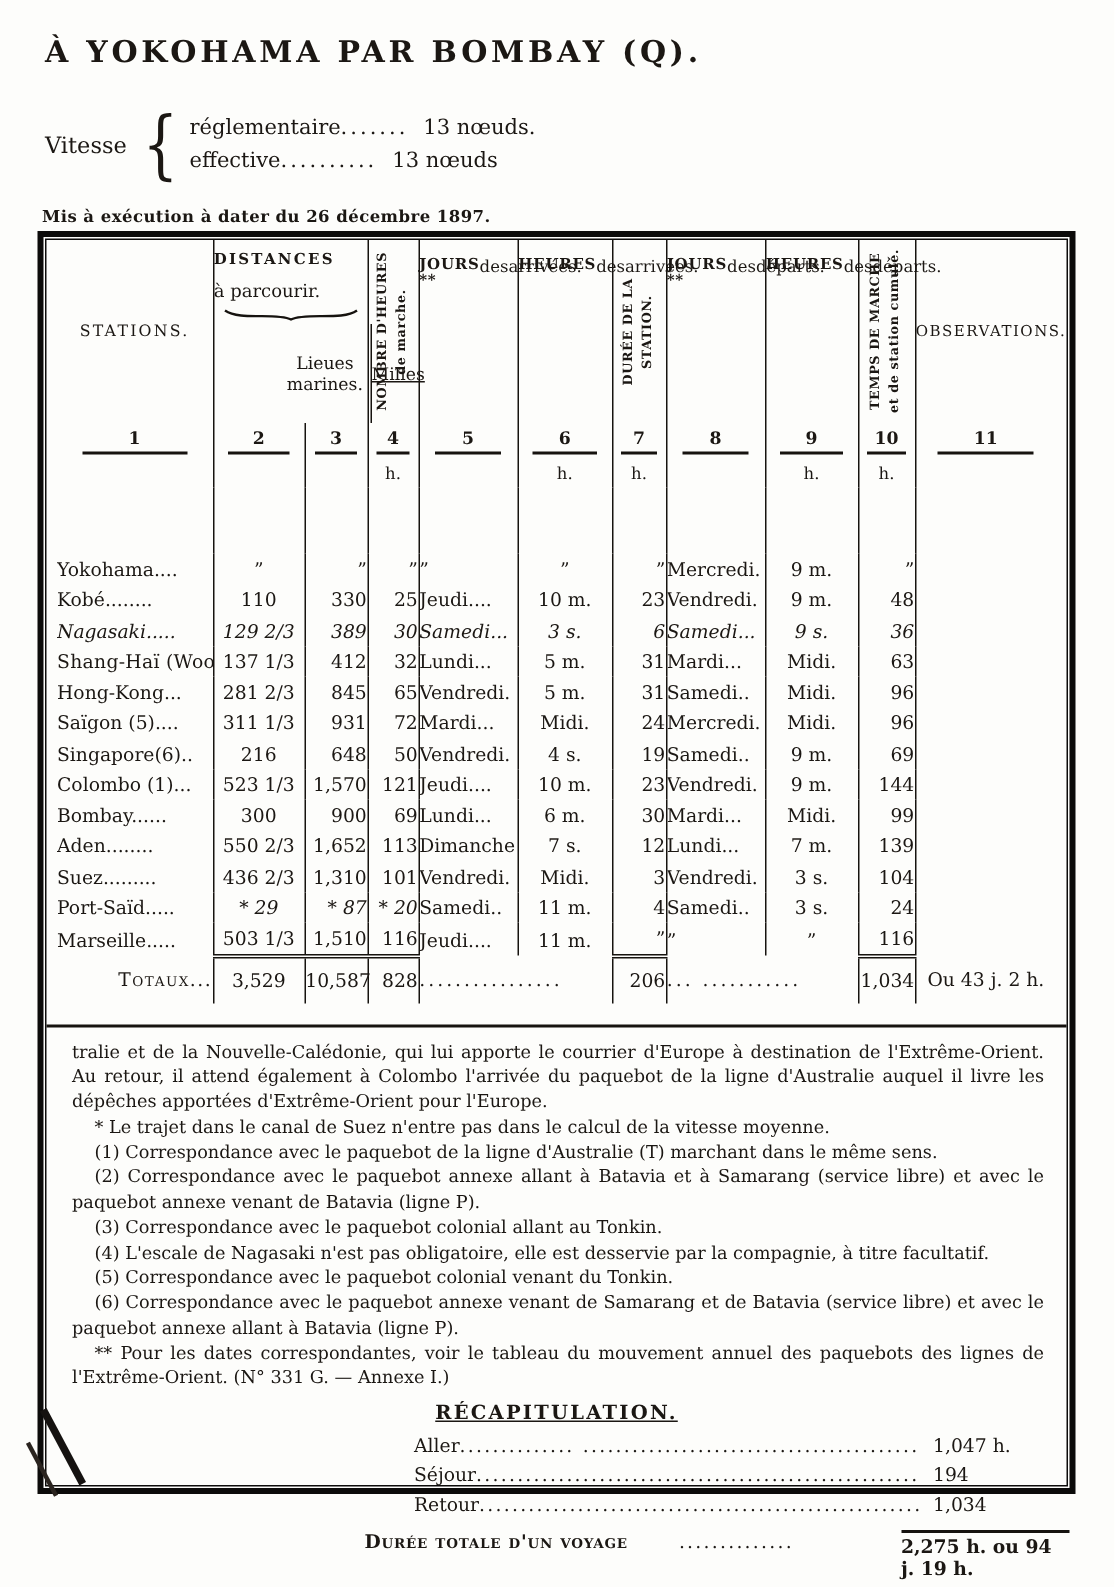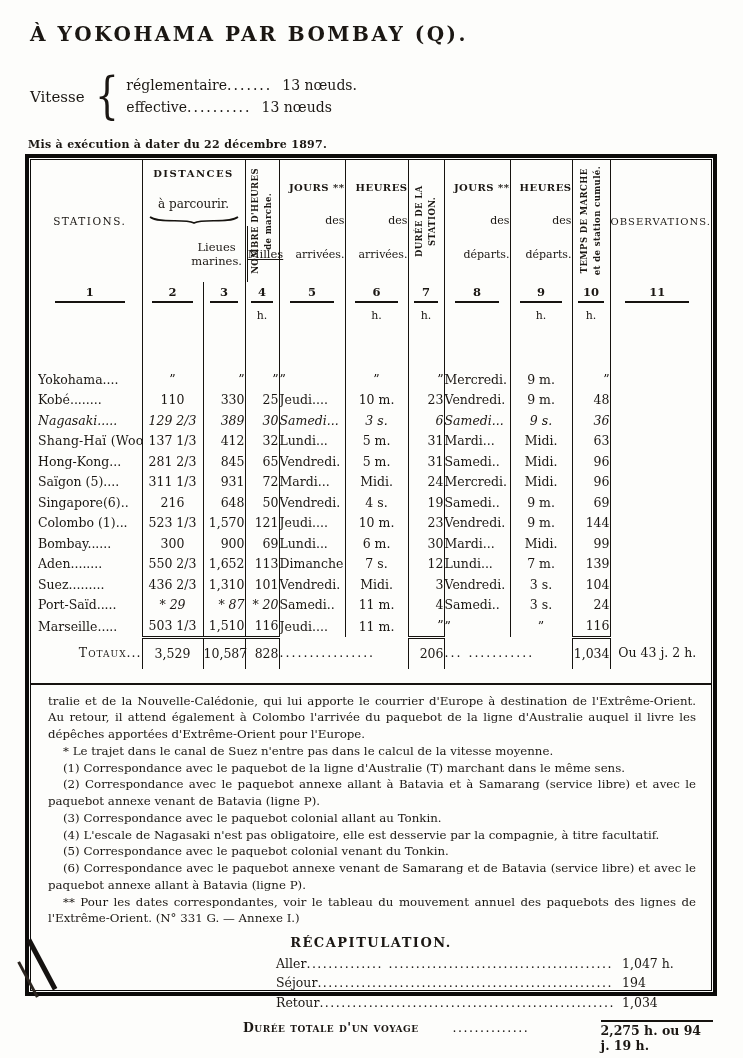--- a/index.html
+++ b/index.html
@@ -24,31 +24,31 @@
   .frame-inner{position:absolute;inset:1px;border:1px solid #0c0b0a;padding:0 7px;}
 
   
   table.grid{width:100%;border-collapse:collapse;table-layout:fixed;font-size:12px;}
   table.grid td,table.grid th{padding:0;vertical-align:middle;font-weight:normal;}
   tr.borders > *:not(:first-child){border-left:1px solid #16130f;}
 
   .hdr-row > *{height:122px;vertical-align:middle;}
   .hd{font-weight:bold;font-size:10px;letter-spacing:1px;text-align:center;}
   .hd-stations{font-size:10.5px;letter-spacing:1.5px;text-align:center;}
-  .hd-stack{display:flex;flex-direction:column;justify-content:space-around;height:100px;
-            font-size:11px;font-weight:normal;text-align:right;}
+  .hd-stack{display:flex;flex-direction:row;justify-content:space-around;height:100px;
+            font-size:11px;font-weight:normal;text-align:left;}
   .hd-stack .hs-top{font-weight:bold;font-size:10px;letter-spacing:.5px;}
   .vert{display:flex;justify-content:center;align-items:center;height:118px;}
   .vert .vtext{writing-mode:vertical-rl;transform:rotate(180deg);font-size:8.5px;
                font-weight:bold;letter-spacing:.4px;line-height:1.5;text-align:center;}
   .dist-cell{height:122px;}
   .dist-wrap{display:flex;flex-direction:column;height:122px;}
-  .dist-top{text-align:center;padding-top:8px;}
+  .dist-top{text-align:left;padding-top:8px;}
   .dist-title{font-weight:bold;font-size:10px;letter-spacing:1.5px;}
-  .dist-sub{font-size:12px;margin-top:18px;}
+  .dist-sub{font-size:12px;margin-top:8px;}
   .underbrace{display:block;margin:4px auto 0;}
   .dist-cols{display:flex;flex:1;margin-top:2px;}
   .dc-lieues{flex:0 0 59%;display:flex;align-items:center;justify-content:center;
              font-size:11.5px;text-align:center;line-height:1.25;margin-left:44px;}
   .dc-milles{flex:1;border-left:1px solid #16130f;display:flex;align-items:center;
              justify-content:center;font-size:11.5px;text-decoration:underline;}
 
   .num-row > *{height:24px;text-align:center;vertical-align:bottom;}
   .num-row .numline{display:block;width:68%;margin:0 auto;font-weight:bold;font-size:11.5px;
                     border-bottom:2.5px solid #16130f;padding-bottom:2px;}
@@ -78,21 +78,21 @@
   .dots-cell{letter-spacing:2px;padding-left:6px;overflow:hidden;white-space:nowrap;}
   .obs-note{font-weight:bold;text-align:center;font-size:12.5px;white-space:nowrap;}
 
   
   .sep-line{border-top:2.5px solid #16130f;margin:14px -7px 0;}
   .footnotes{padding:8px 8px 0 10px;font-size:11.8px;line-height:1.42;text-align:justify;}
   .footnotes p{margin:0;}
   .footnotes p.indent{text-indent:15px;}
 
   .recap-title{text-align:center;font-weight:bold;font-size:13px;letter-spacing:1.5px;
-               margin-top:8px;}
+               margin-top:8px;text-decoration:underline;}
   .recap-rows{margin:4px 0 0 238px;width:420px;font-size:12.5px;}
   .recap-row{display:flex;line-height:1.55;}
   .recap-label{flex:0 0 auto;}
   .recap-dots{flex:1;overflow:hidden;white-space:nowrap;letter-spacing:1.5px;}
   .recap-value{flex:0 0 74px;padding-left:8px;}
   .recap-total{display:flex;margin:8px 0 0 205px;width:470px;font-size:12.5px;gap:34px;}
   .rt-label{font-variant:small-caps;letter-spacing:.5px;flex:0 0 auto;font-weight:bold;}
   .rt-dots{overflow:hidden;white-space:nowrap;letter-spacing:1.5px;flex:0 0 110px;}
   .rt-value{font-weight:bold;border-top:2px solid #16130f;padding-top:1px;margin-left:4px;}
 
@@ -114,21 +114,21 @@
     <span class="vitesse-lines">
       <span class="vitesse-line">
         <span>réglementaire</span><span class="vl-dots">.......</span><span class="vl-value">13 nœuds.</span>
       </span><br>
       <span class="vitesse-line">
         <span>effective</span><span class="vl-dots">..........</span><span class="vl-value">13 nœuds</span>
       </span>
     </span>
   </div>
 
-  <div class="exec-note">Mis à exécution à dater du 22 décembre 1897.</div>
+  <div class="exec-note">Mis à exécution à dater du 26 décembre 1897.</div>
 
   <div class="frame">
     <div class="frame-inner">
 
 
       <table class="grid">
         <colgroup>
           <col style="width:104px">
             <col style="width:61px">
             <col style="width:42px">

